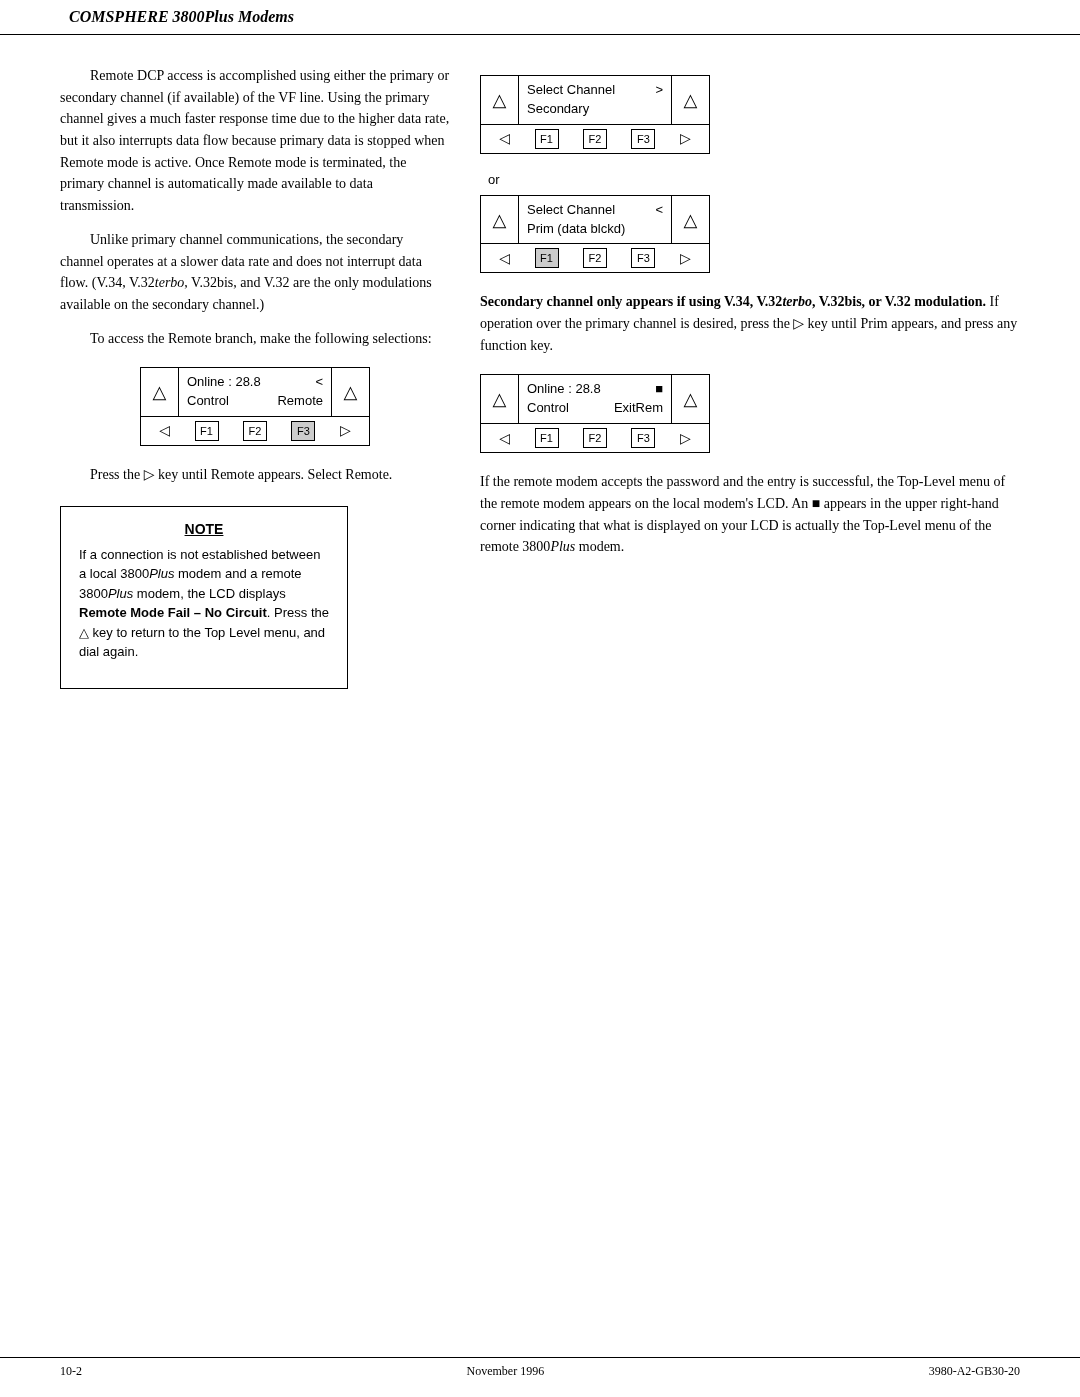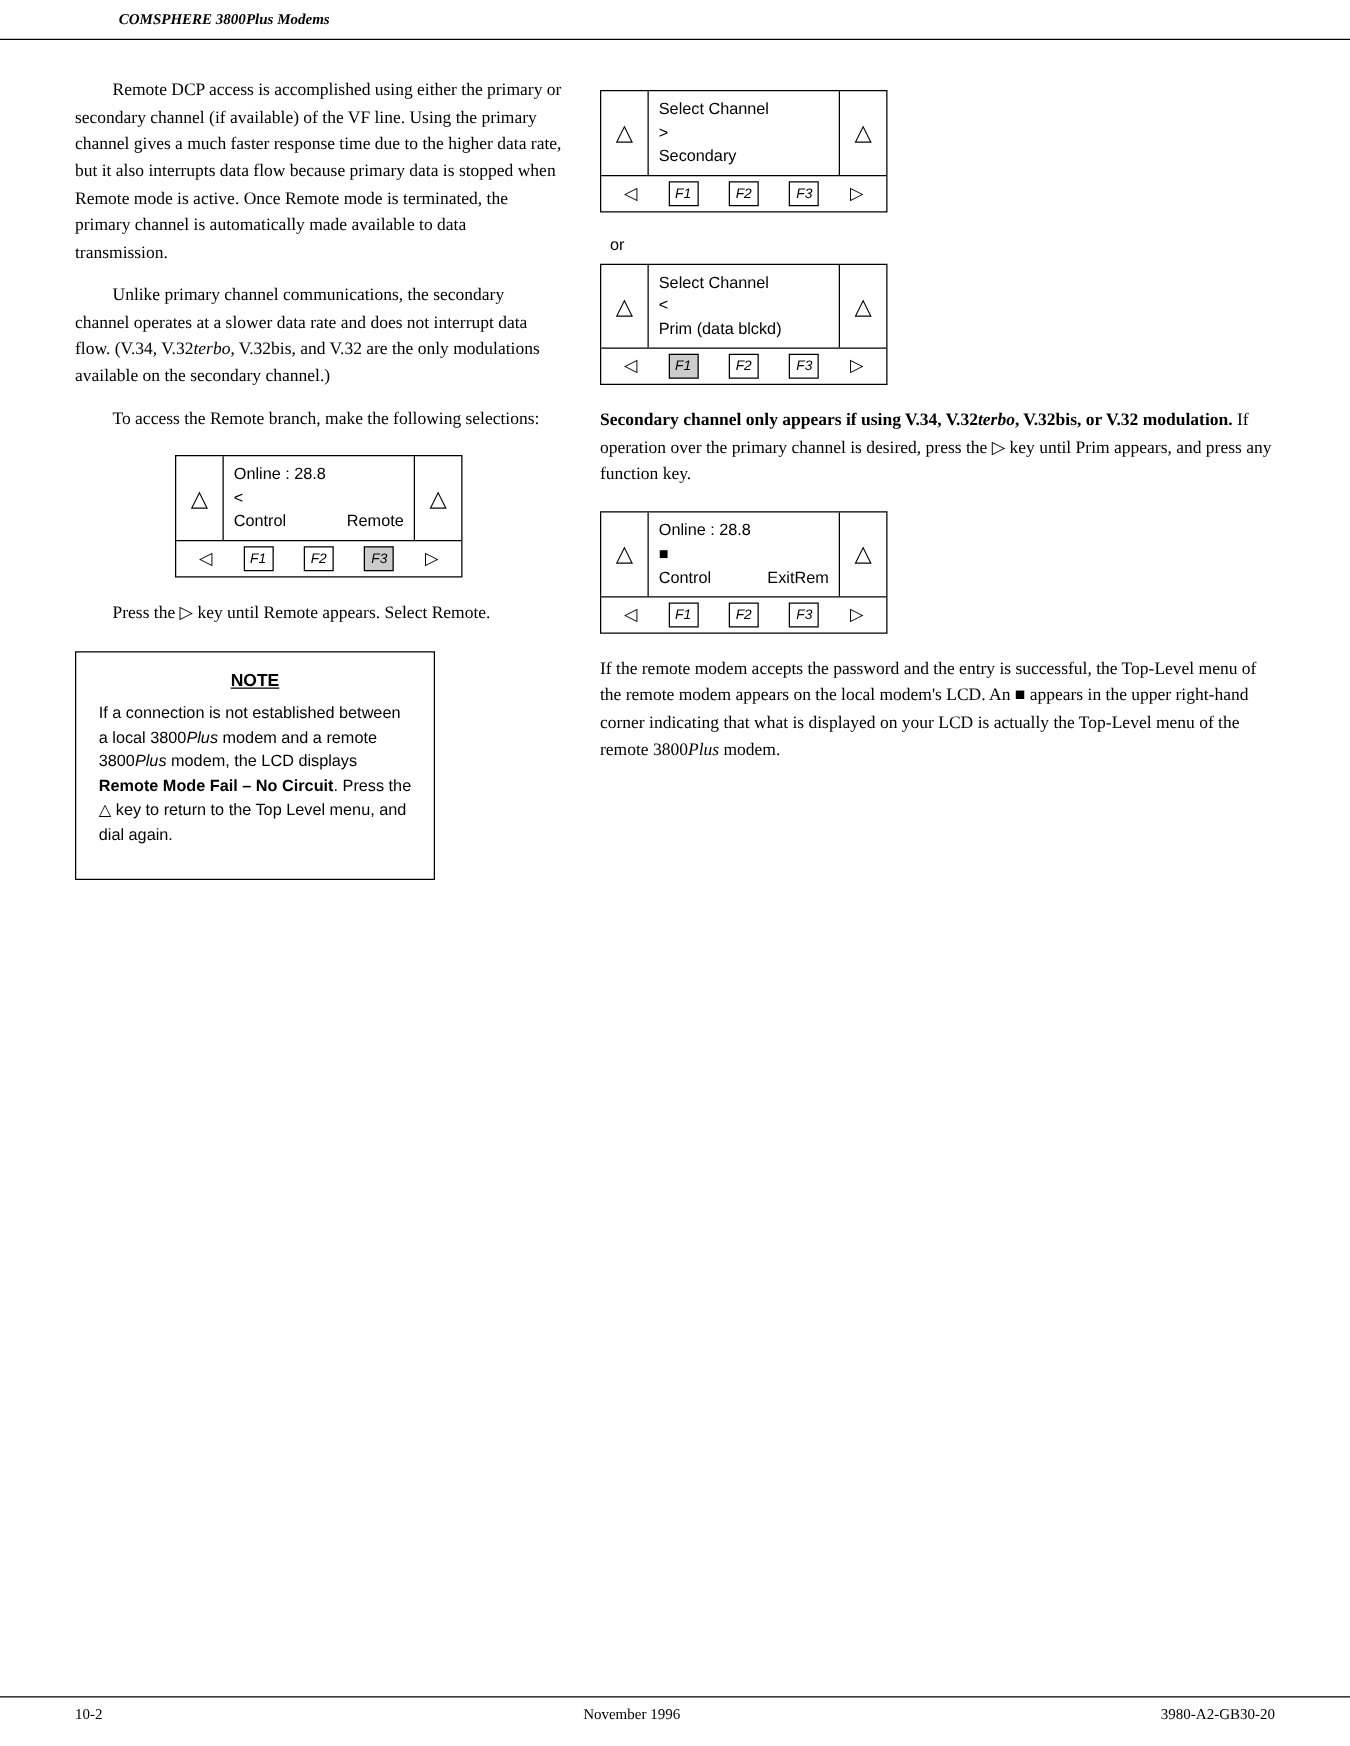--- a/index.html
+++ b/index.html
@@ -10,23 +10,23 @@
       font-family: Times New Roman, Times, serif;
       font-size: 14px;
       color: #000;
       position: relative;
     }
 
     .page-header {
       display: flex;
       justify-content: space-between;
       align-items: center;
-      padding: 8px 95px;
+      padding: 8px 69px;
       border-bottom: 1.5px solid #000;
-      font-size: 12px;
+      font-size: 16px;
       font-weight: bold;
     }
 
     .page-header .left { font-style: normal; }
     .page-header .left span { font-style: italic; }
 
     .page-content {
       display: flex;
       padding: 30px 60px 60px 60px;
       gap: 30px;
@@ -80,21 +80,20 @@
       flex: 1;
       padding: 5px 8px;
       font-size: 13px;
       line-height: 1.45;
       font-family: Arial, Helvetica, sans-serif;
     }
 
     .lcd-screen .row1 {
       display: flex;
       justify-content: space-between;
-      flex-direction: column;
     }
 
     .lcd-screen .row2 {
       display: flex;
       justify-content: space-between;
     }
 
     .lcd-right-btn {
       width: 38px;
       border-left: 1.5px solid #000;
@@ -113,21 +112,20 @@
     }
 
     .lcd-btn {
       border: 1.5px solid #000;
       padding: 3px 3px;
       font-size: 11px;
       font-family: Arial, Helvetica, sans-serif;
       min-width: 24px;
       text-align: center;
       background: #fff;
-      font-style: italic;
     }
 
     .lcd-btn.active {
       background: #ccc;
     }
 
     .lcd-left-nav {
       font-size: 14px;
     }
 

